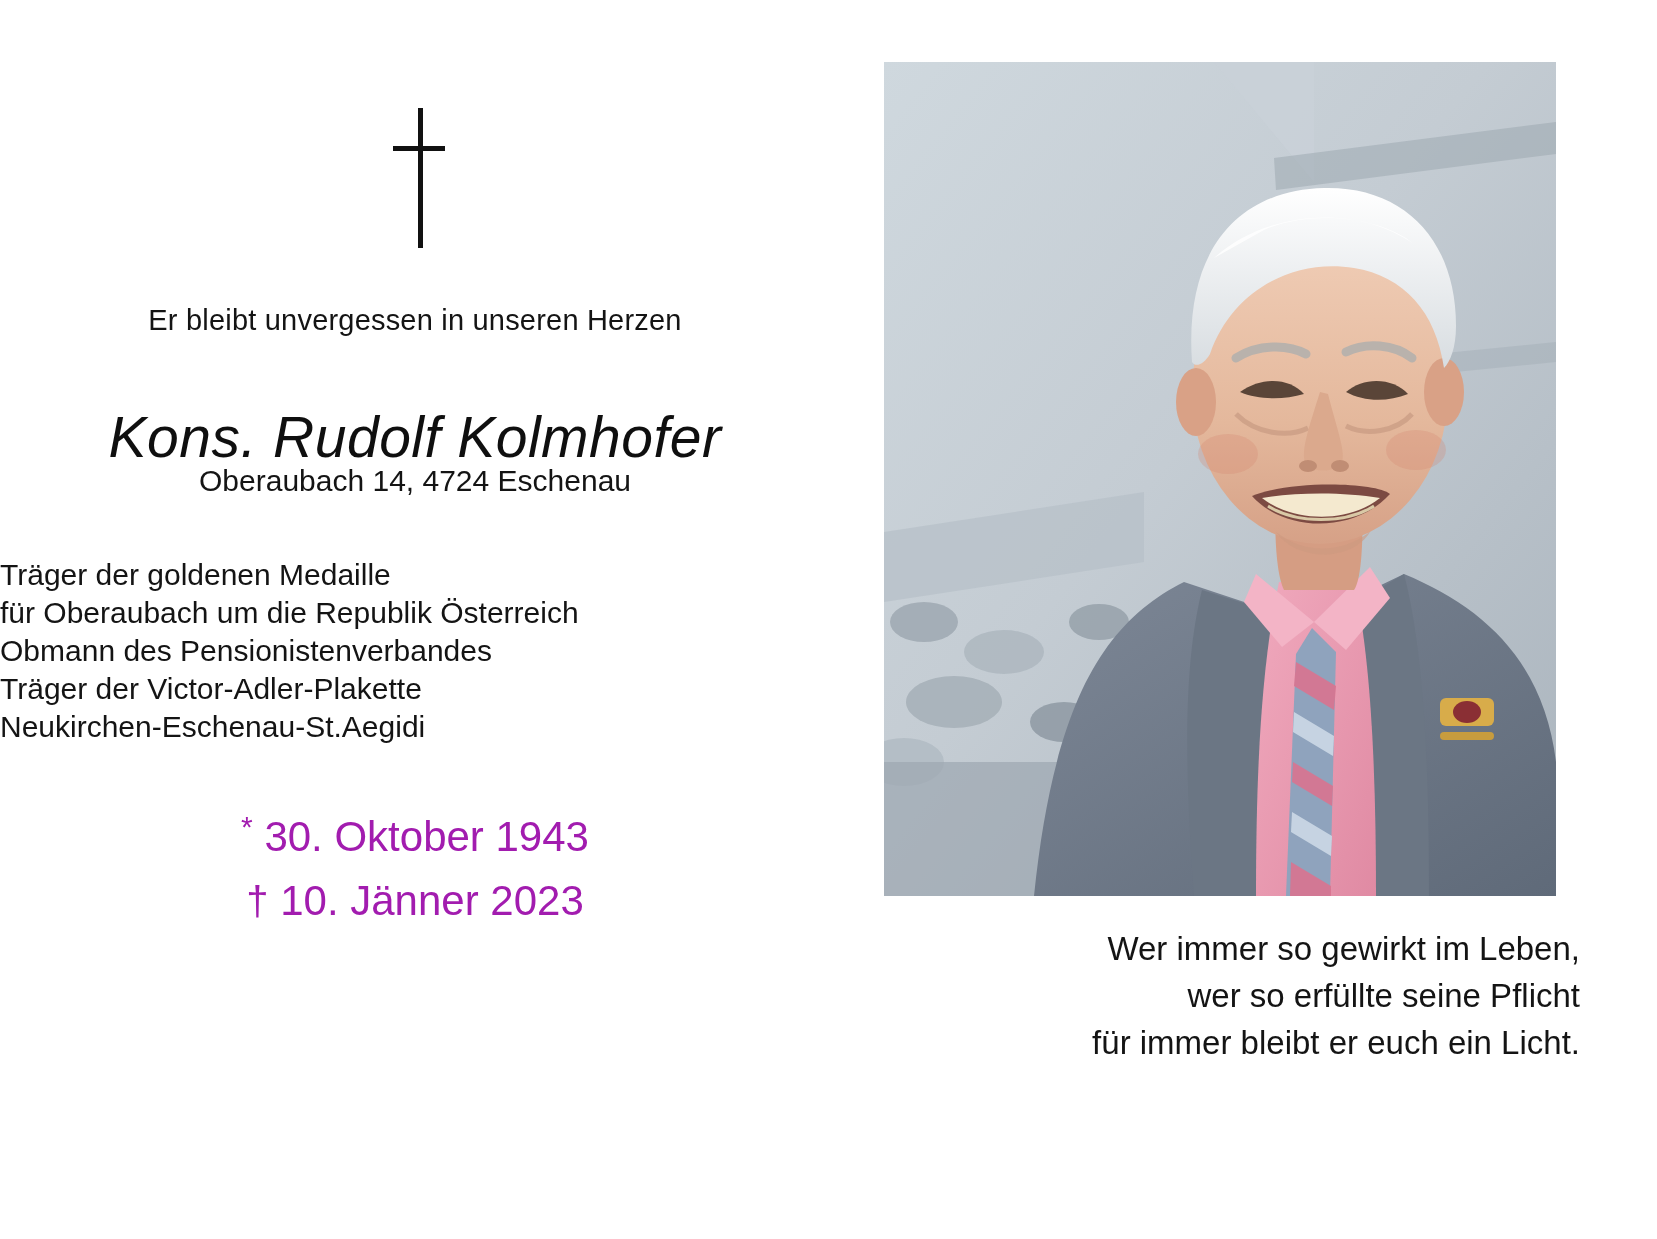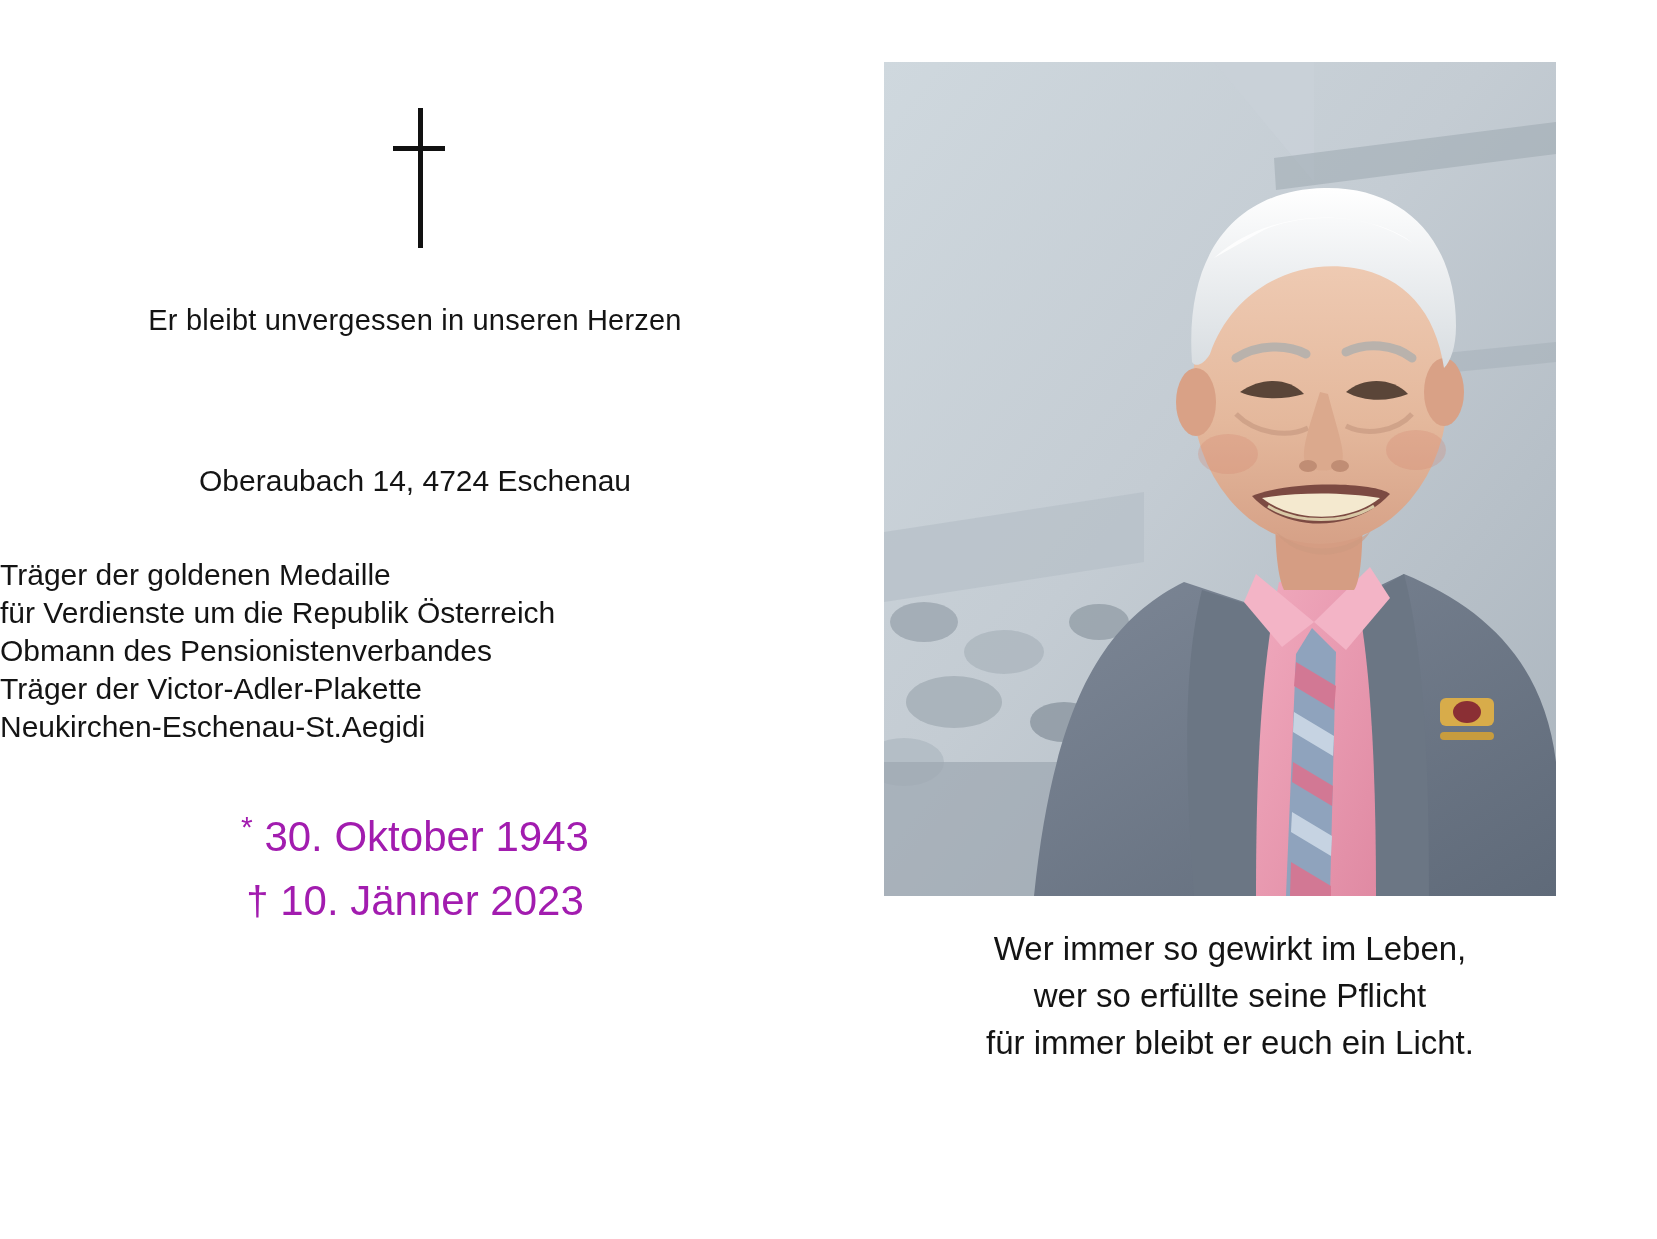--- a/index.html
+++ b/index.html
@@ -140,21 +140,21 @@
     display: block;
     width: 672px;
     height: 834px;
   }
 
   .verse {
     position: absolute;
     left: 0;
     top: 925px;
     width: 700px;
-    text-align: center;
+    text-align: right;
     font-size: 33px;
     line-height: 47px;
     color: #141414;
   }
   .verse div {
     white-space: nowrap;
   }
 </style>
 </head>
 <body>
@@ -163,26 +163,27 @@
 
   <div class="left">
 
     <div class="cross">
       <div class="vert"></div>
       <div class="horz"></div>
     </div>
 
     <div class="memoriam-line">Er bleibt unvergessen in unseren Herzen</div>
 
+    <div class="name">Kons. Rudolf Kolmhofer</div>
 
     <div class="address">Oberaubach 14, 4724 Eschenau</div>
 
     <div class="honours">
       <div>Träger der goldenen Medaille</div>
-      <div>für Verdienste um die Republik Österreich</div>
+      <div>für Oberaubach um die Republik Österreich</div>
       <div>Obmann des Pensionistenverbandes</div>
       <div>Träger der Victor-Adler-Plakette</div>
       <div>Neukirchen-Eschenau-St.Aegidi</div>
     </div>
 
     <div class="dates">
       <div class="birth">
         <span class="star">*</span>
         <span>30. Oktober 1943</span>
       </div>

